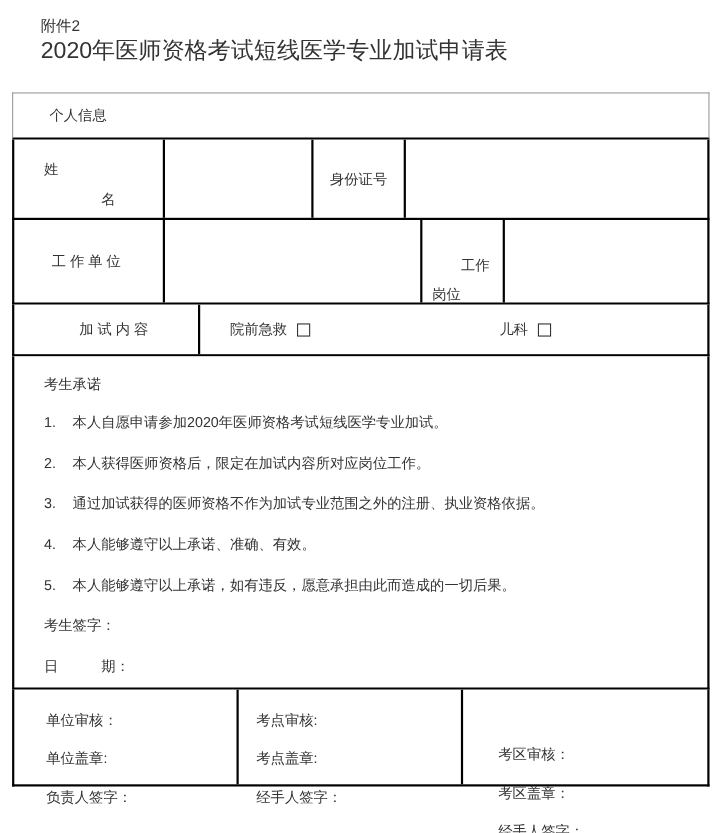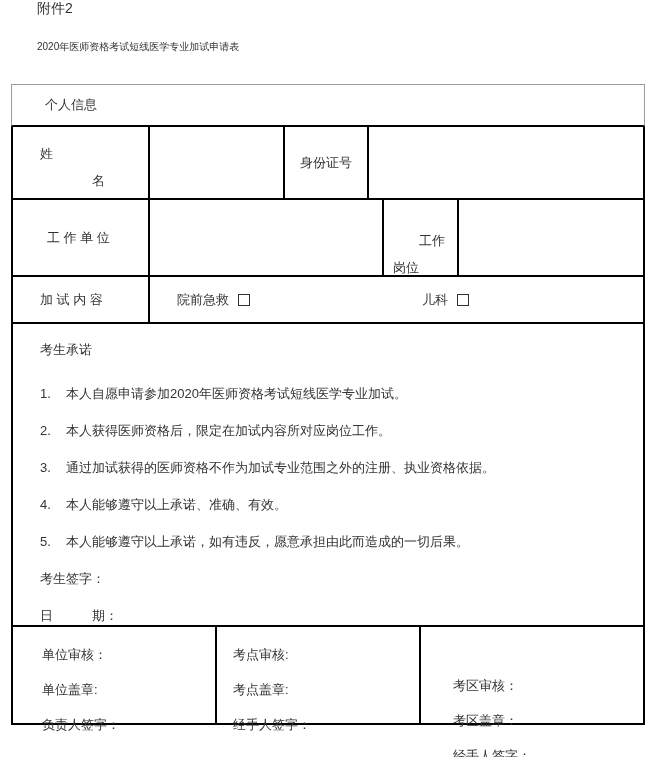--- a/index.html
+++ b/index.html
@@ -5,22 +5,22 @@
   * { box-sizing: border-box; margin: 0; padding: 0; }
   html, body { width: 654px; height: 757px; }
   body {
     position: relative;
     background: #ffffff;
     color: #333333;
     font-family: "Liberation Sans", sans-serif;
     font-size: 13px;
     line-height: 14px;
   }
-  .attachment-label { position: absolute; left: 37px; top: 1px; font-size: 14px; }
-  .doc-title { position: absolute; left: 37px; top: 40px; font-size: 10px; }
+  .attachment-label { position: absolute; left: 37px; top: 16px; font-size: 14px; }
+  .doc-title { position: absolute; left: 37px; top: 40px; font-size: 21px; }
 
   .form-table { position: absolute; left: 11px; top: 84px; width: 634px; }
 
   .hdr-row {
     height: 43px;
     border: 1px solid #9a9a9a;
     border-bottom: 2px solid #000;
     display: flex; align-items: center;
     padding-left: 33px;
   }
@@ -39,38 +39,38 @@
   .c-name-value  { width: 135px; }
   .c-id-label    { width: 84px; display: flex; align-items: center; justify-content: center; }
   .c-id-value    { flex: 1; }
 
   .row-work { height: 77px; }
   .c-unit-label  { width: 137px; display: flex; align-items: center; padding-left: 34px; }
   .c-unit-value  { width: 234px; }
   .c-post-label  { width: 75px; padding: 27px 0 0 9px; line-height: 27px; white-space: pre-line; }
   .c-post-value  { flex: 1; }
 
-  .row-test { height: 47px; }
+  .row-test { height: 47px; padding-left: 32px; }
   .c-test-label   { width: 137px; display: flex; align-items: center; padding-left: 27px; }
   .c-test-options { flex: 1; display: flex; align-items: center; padding-left: 27px; }
   .checkbox {
     display: inline-block; width: 12px; height: 12px;
     border: 1px solid #333; margin-left: 9px; background: #fff;
   }
   .opt-spacer { display: inline-block; width: 172px; }
 
   .row-promise { height: 303px; display: block; padding: 19px 28px 0 27px; }
-  .promise-head { margin-bottom: 30px; }
+  .promise-head { margin-bottom: 20px; }
   .promise-item { display: flex; margin-bottom: 23px; }
   .promise-item .num { width: 26px; flex: none; }
   .promise-item .txt { flex: 1; }
   .promise-sign { margin-bottom: 23px; }
   .promise-date { white-space: pre; }
 
-  .row-approval { height: 98px; }
+  .row-approval { height: 88px; }
   .ap-col { padding-top: 21px; }
   .ap-col-1 { width: 204px; padding-left: 29px; }
   .ap-col-2 { width: 204px; padding-left: 16px; }
   .ap-col-3 { flex: 1; padding-left: 32px; margin-top: 31px; }
   .ap-line { margin-bottom: 21px; }
 </style>
 </head>
 <body>
 
 <div class="attachment-label">附件2</div>

